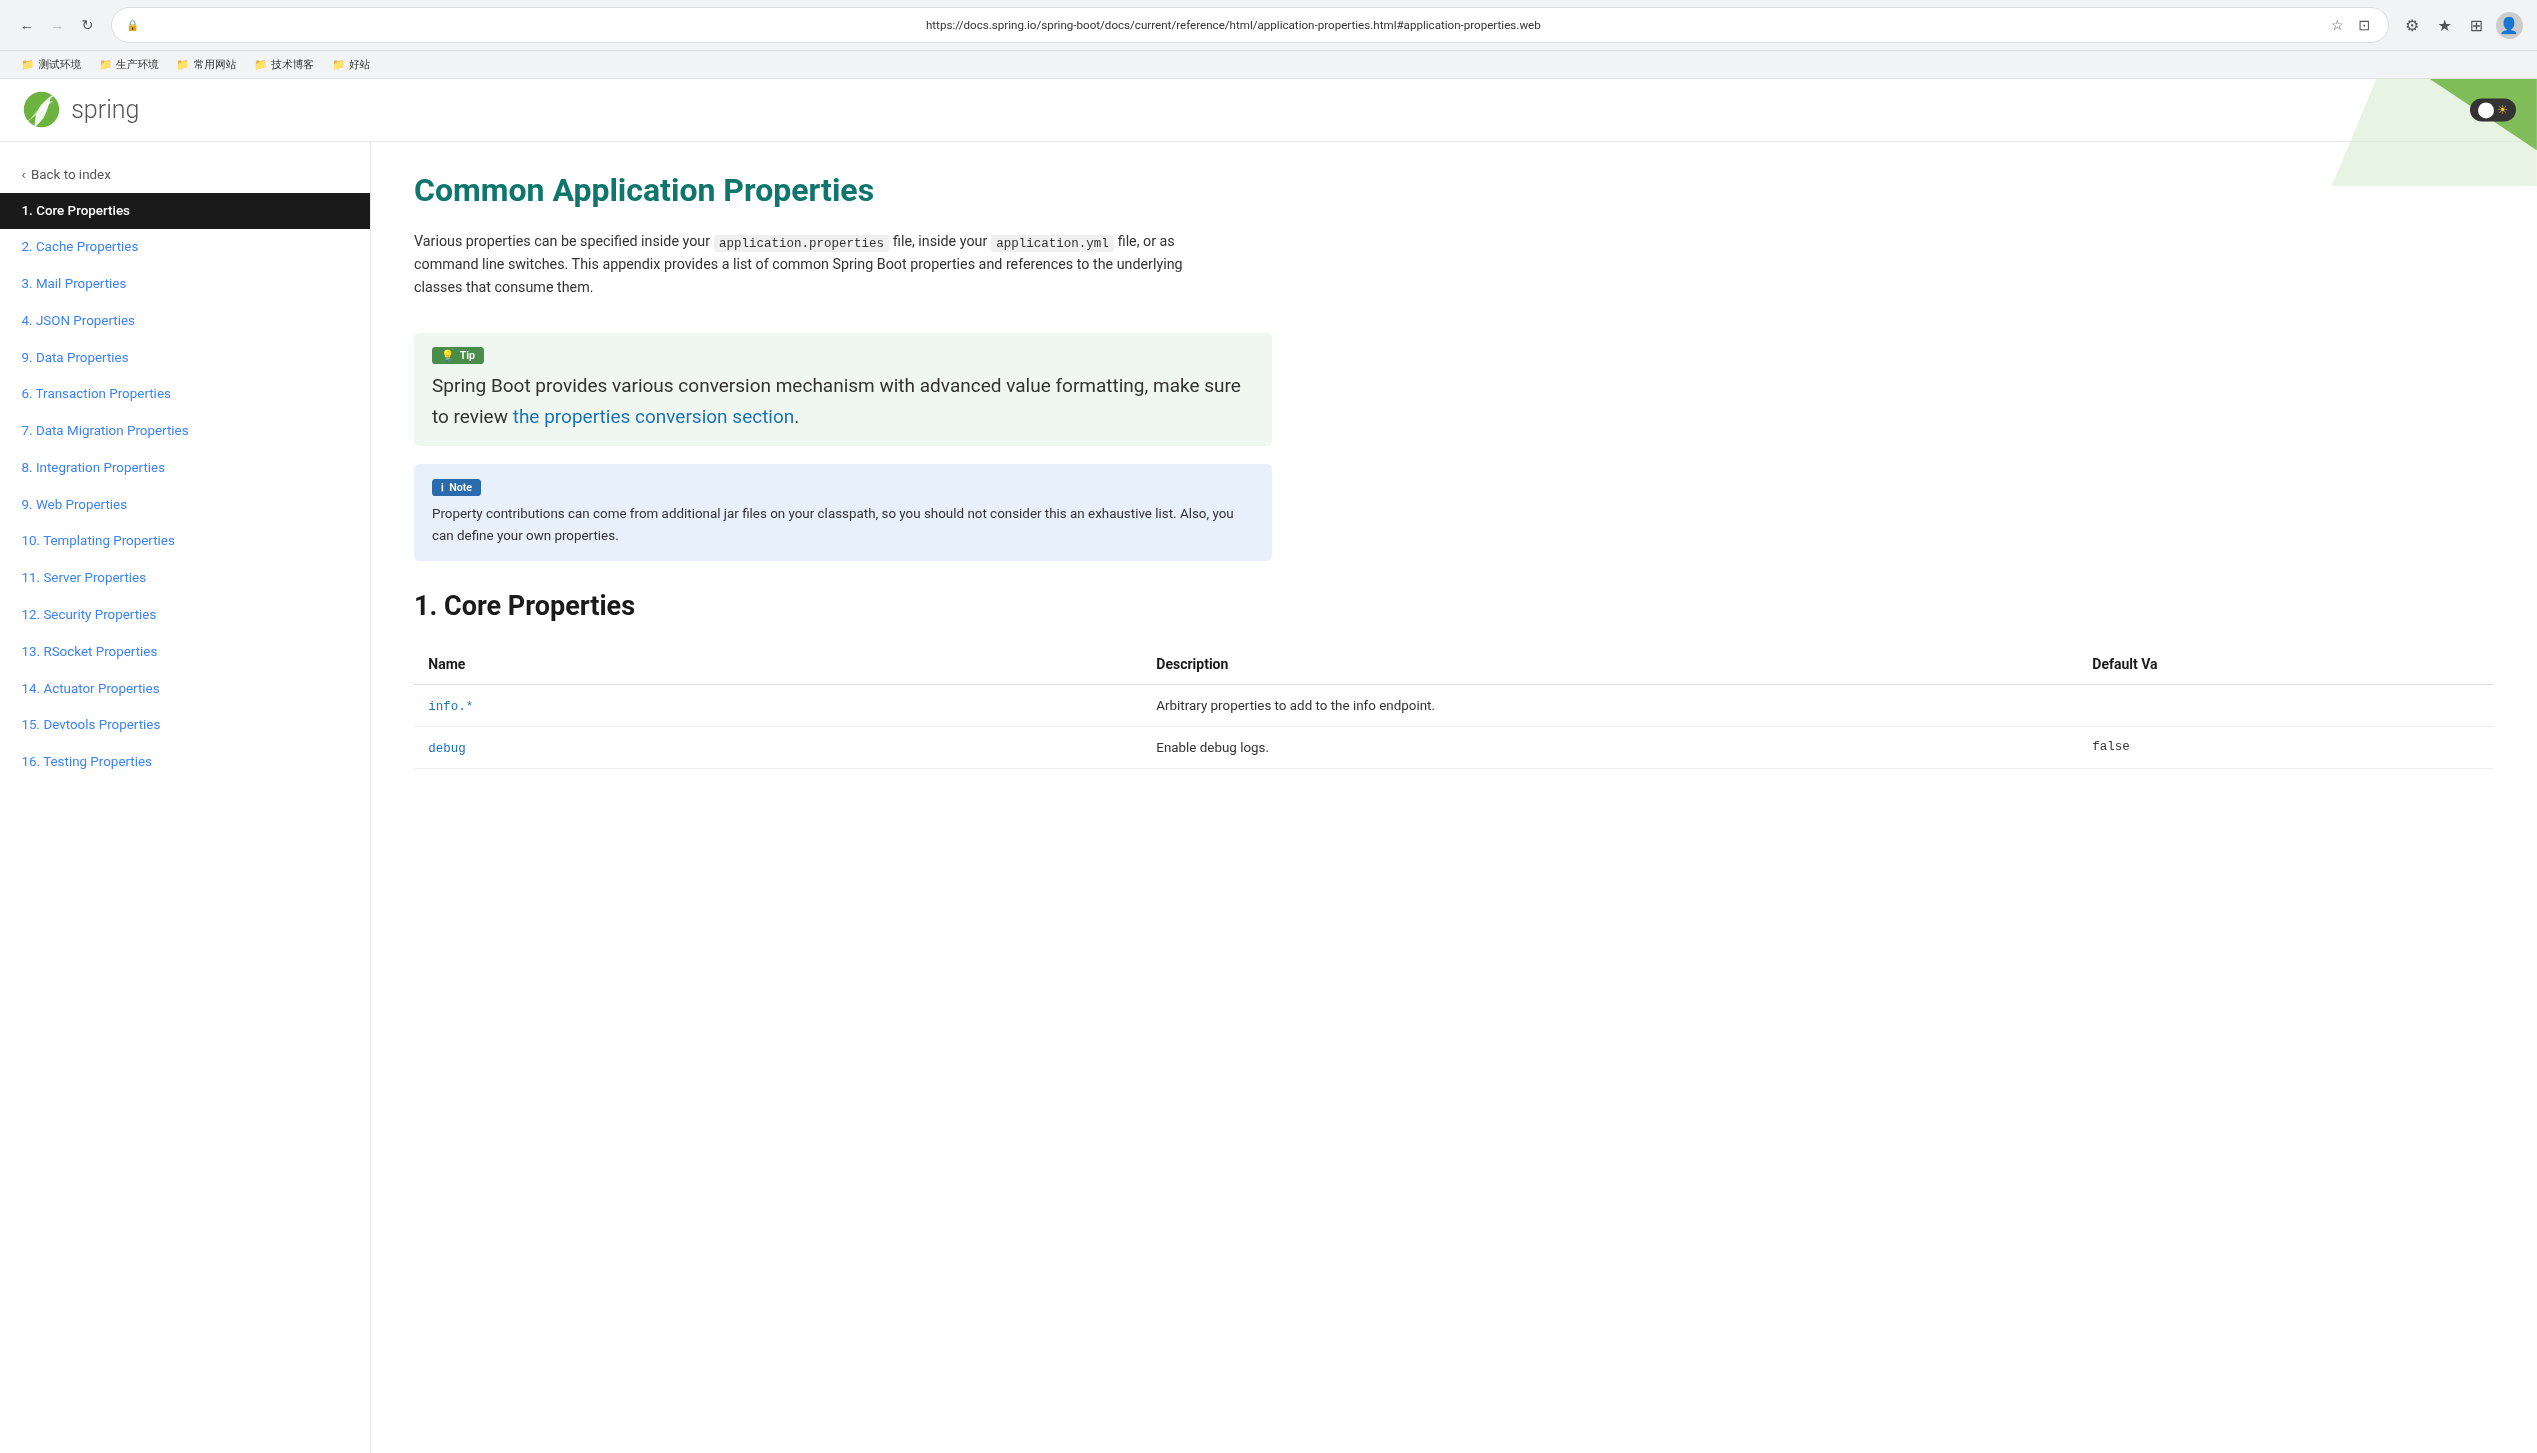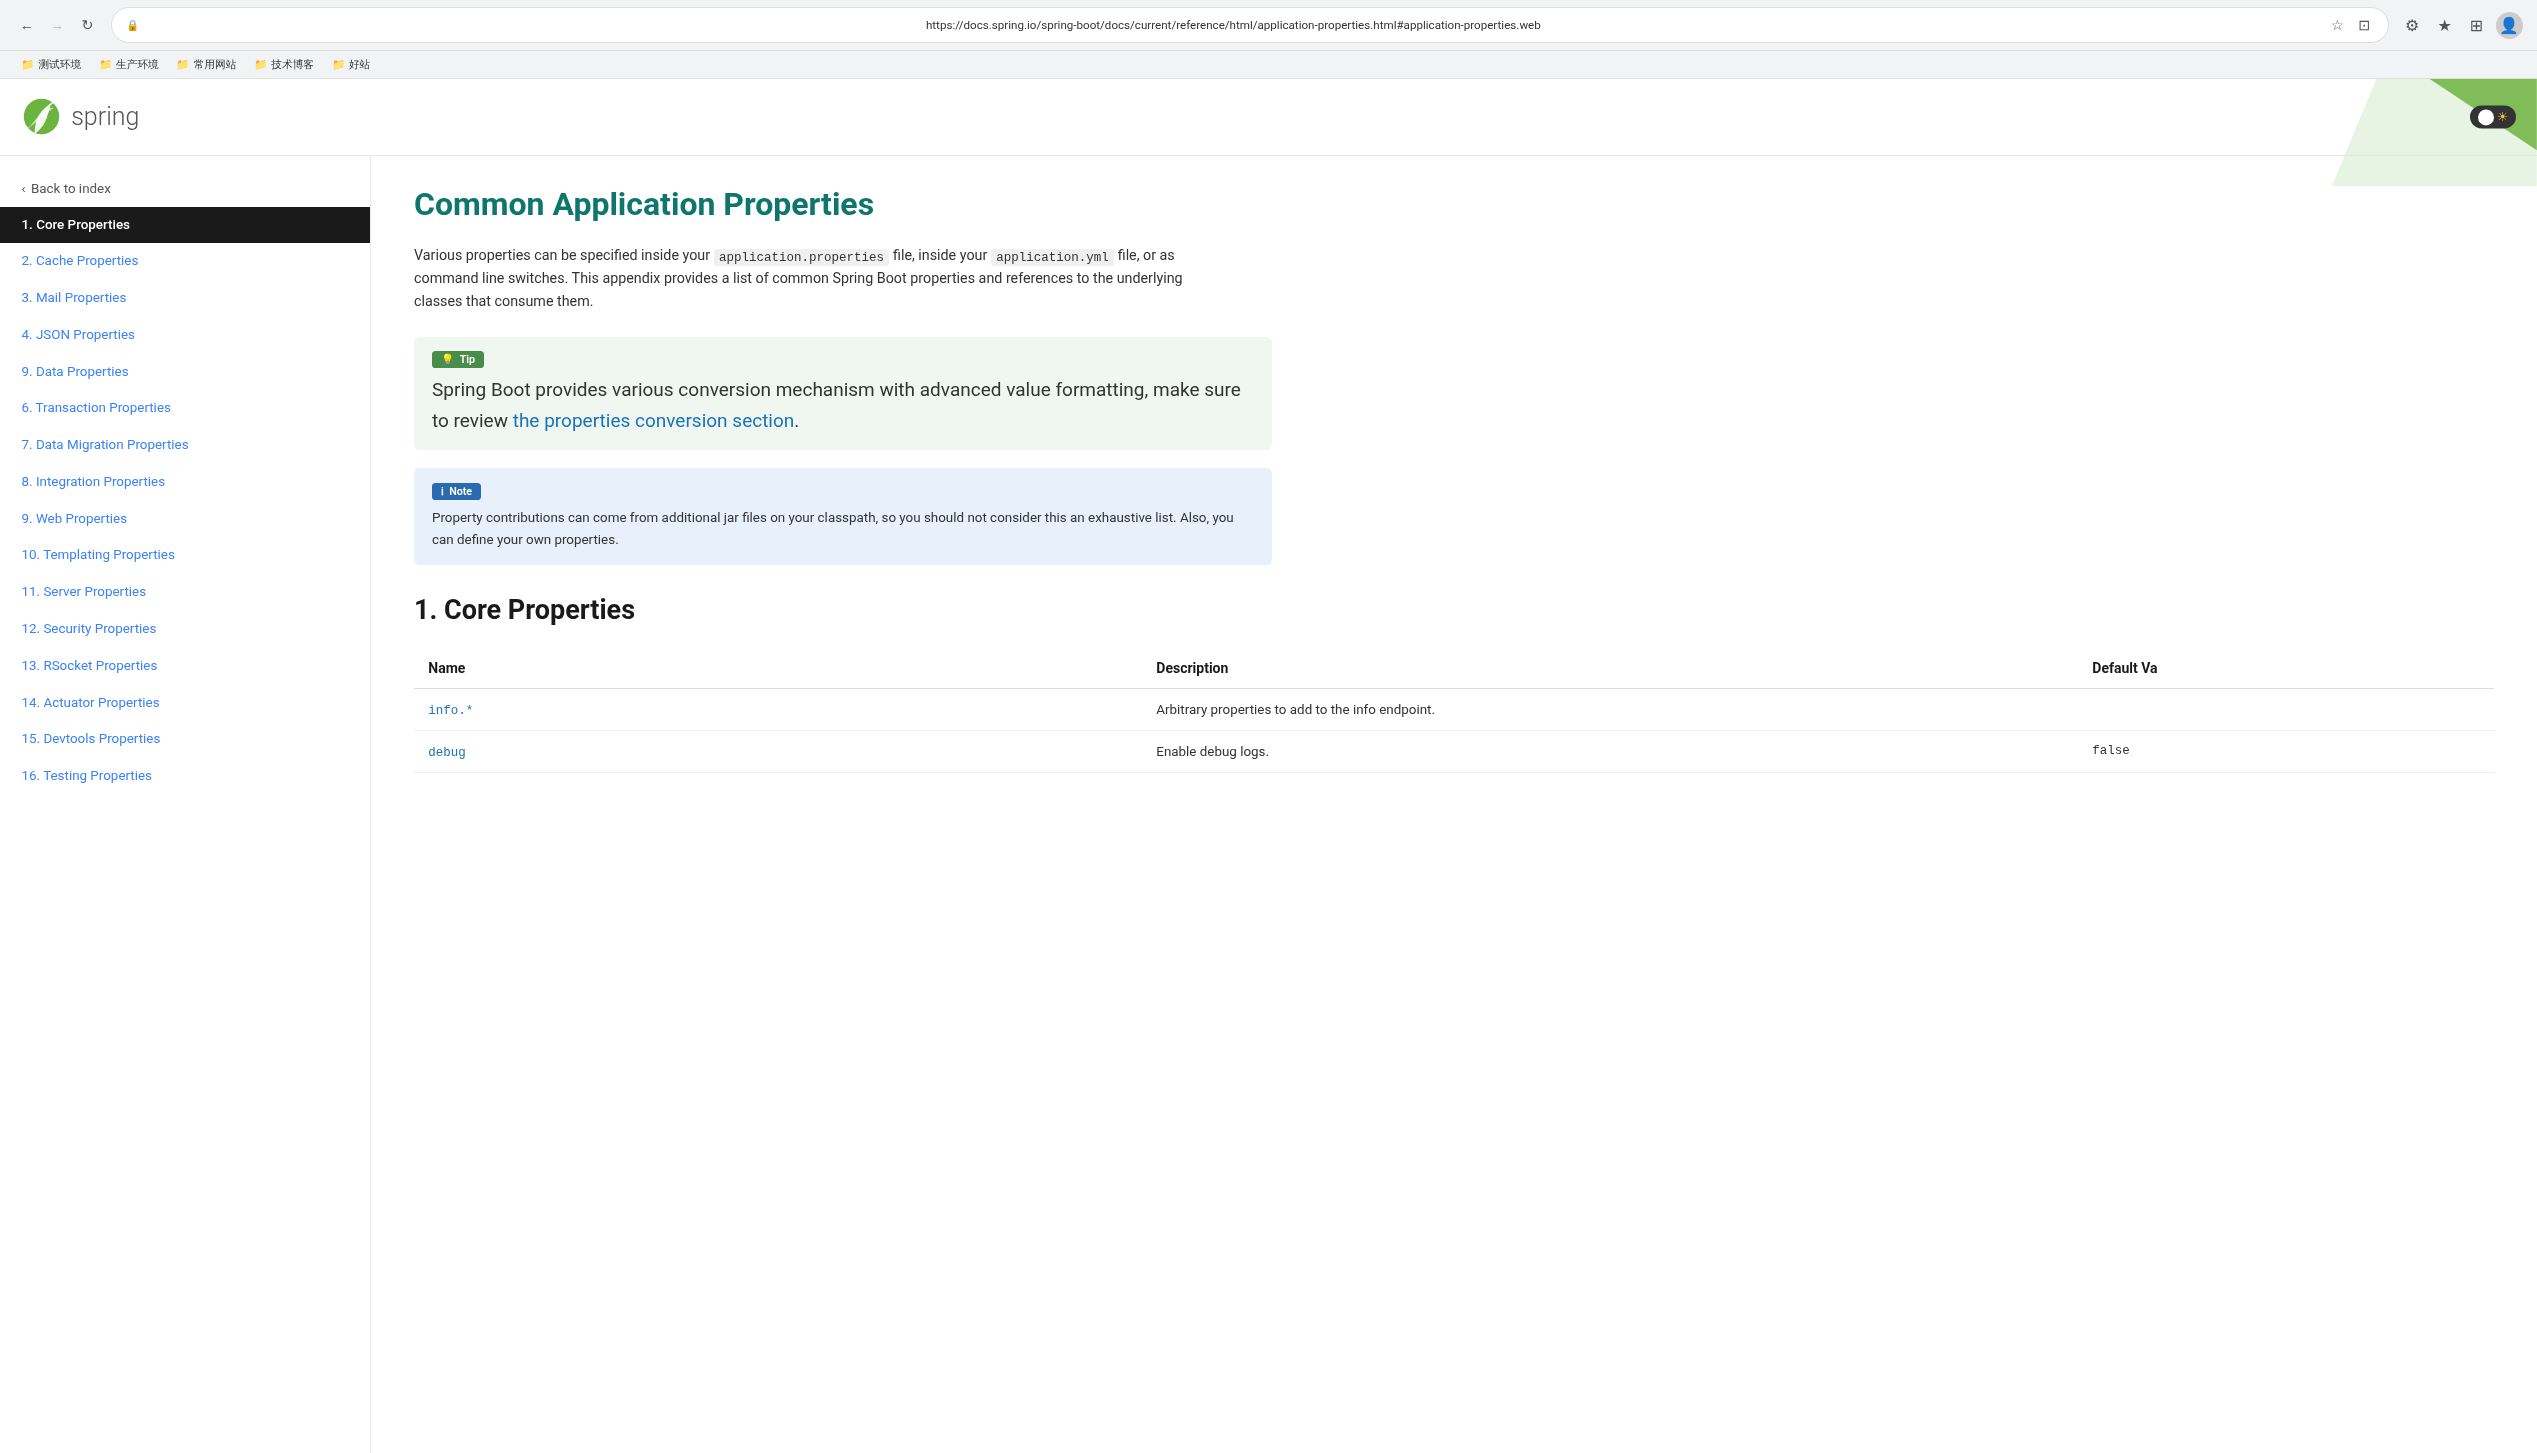--- a/index.html
+++ b/index.html
@@ -119,21 +119,21 @@
     }
 
     
     .header-area {
       position: relative;
       background: #fff;
       border-bottom: 0.9px solid #e8e8e8;
       display: flex;
       align-items: center;
       padding: 10.7px 21.5px;
-      height: 77px;
+      height: 63px;
     }
     .spring-logo {
       display: flex; align-items: center; gap: 10.7px;
       text-decoration: none;
     }
     .spring-logo-icon {
       width: 39px; height: 39px;
     }
     .spring-logo-text {
       font-size: 25px;
@@ -193,21 +193,21 @@
     .page-title {
       font-size: 32px;
       font-weight: 700;
       color: #0f766e;
       margin-bottom: 21.5px;
     }
     .intro-text {
       font-size: 14.3px;
       line-height: 1.6;
       color: #333;
-      margin-bottom: 24px;
+      margin-bottom: 34px;
       max-width: 805px;
     }
     .intro-text code {
       background: #f0f0f0;
       padding: 1.8px 5.4px;
       border-radius: 2.7px;
       font-family: 'Courier New', monospace;
       font-size: 12.5px;
     }
 

